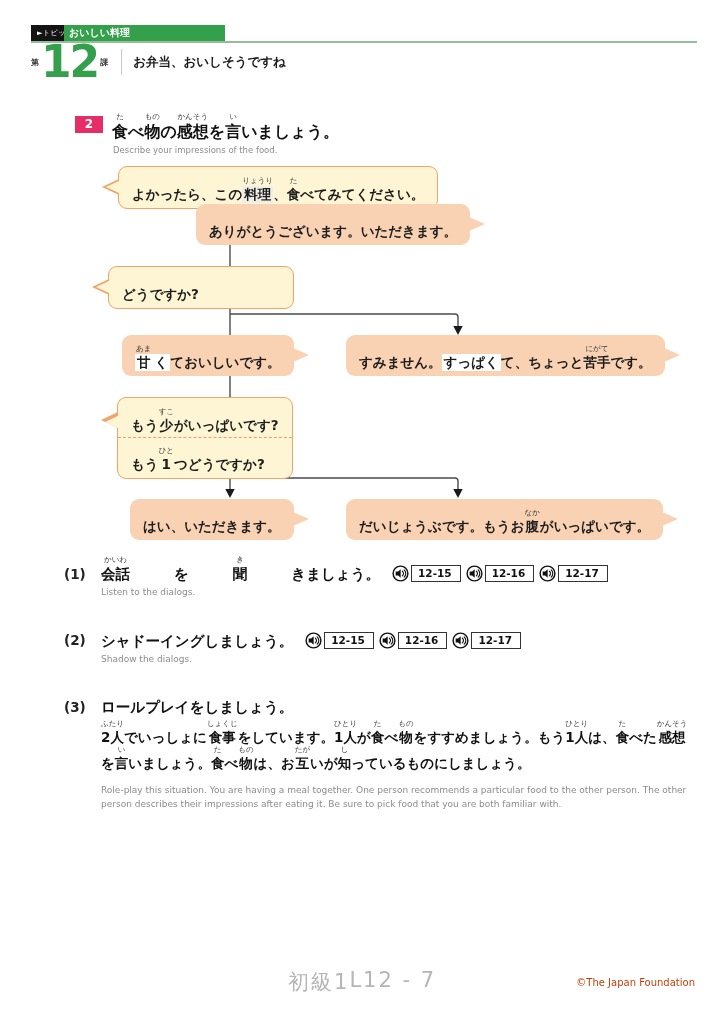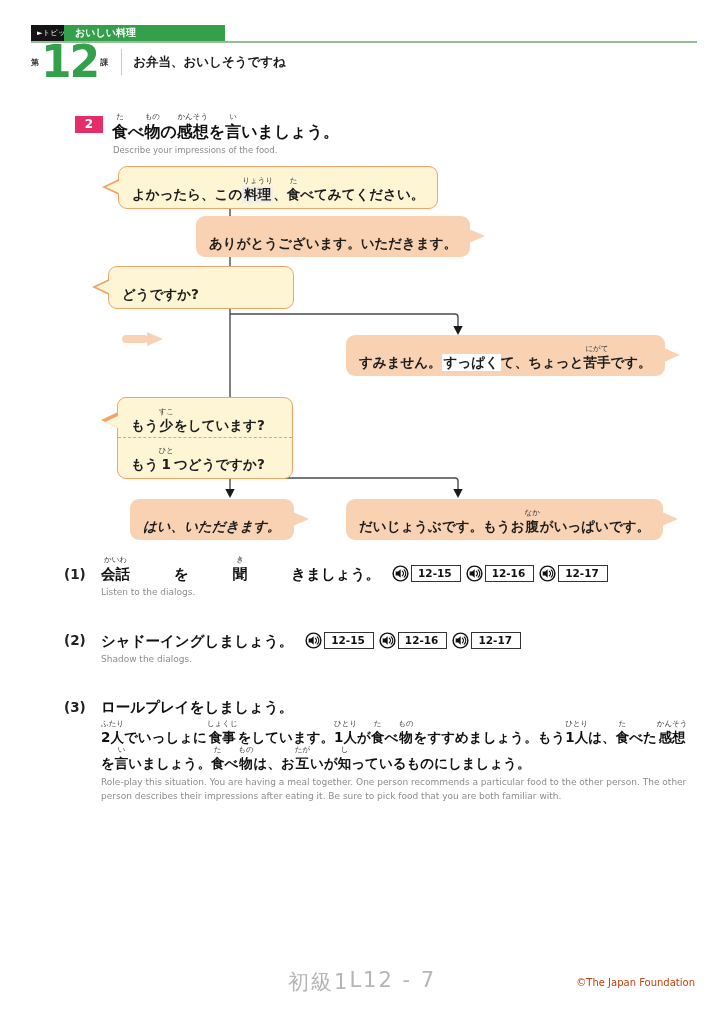--- a/index.html
+++ b/index.html
@@ -6,21 +6,21 @@
   .page {
     position:relative; width:725px; height:1024px; margin:0 auto;
     background:#ffffff; overflow:hidden;
     font-family:"DejaVu Sans","Liberation Sans",sans-serif; color:#222;
   }
 
   
   .topic-black { position:absolute; left:31px; top:25px; height:16px; background:#141414;
     color:#fff; font-size:7px; line-height:17px; padding:0 6px; letter-spacing:0.5px; }
   .topic-green { position:absolute; left:64px; top:25px; width:161px; height:16px; background:#35a04b;
-    color:#fff; font-size:10px; font-weight:bold; line-height:16px; padding-left:11px; box-sizing:border-box; }
+    color:#fff; font-size:10px; font-weight:bold; line-height:16px; padding-left:5px; box-sizing:border-box; }
   .topic-underline { position:absolute; left:31px; top:41px; width:666px; height:2px; background:#95bd98; }
 
   .lesson-row { position:absolute; left:31px; top:44px; display:flex; align-items:center; height:36px; }
   .lesson-logo { display:flex; align-items:center; }
   .lp,.ls { font-size:8px; color:#333; font-weight:bold; }
   .ln { font-size:44px; font-weight:bold; color:#35a04b; line-height:1; letter-spacing:-2px; margin:0 2px; }
   .lesson-divider { width:1px; height:26px; background:#c9c9c9; margin:0 11px 0 13px; }
   .lesson-title { font-size:12.5px; font-weight:bold; color:#1b1b1b; }
 
   
@@ -60,21 +60,21 @@
   .exercises { position:absolute; left:64px; top:556px; width:625px; }
   .ex { margin-bottom:23px; }
   .ex-head { display:flex; align-items:flex-end; }
   .ex-num { font-size:13.5px; font-weight:bold; width:37px; flex:0 0 auto; line-height:1.3; }
   .ex-title { font-size:14.5px; font-weight:bold; color:#111;gap:44px; }
   .audio-chips { display:flex; align-items:center; margin-left:12px; margin-bottom:1px; gap:5px; }
   .audio-chip { display:flex; align-items:center; }
   .audio-num { border:1.2px solid #333; font-size:10.5px; font-weight:bold; color:#111;
     padding:1px 8px 1px 6px; margin-left:2px; line-height:1.2; background:#fff; }
   .ex-en { font-size:9px; color:#8c8c8c; margin:3px 0 0 37px; line-height:1.5; }
-  .ex-body { margin:4px 0 4px 37px; width:588px; font-size:13.5px; font-weight:bold; color:#111;
+  .ex-body { margin:4px 0 12px 37px; width:588px; font-size:13.5px; font-weight:bold; color:#111;
     line-height:1.1; white-space:normal; }
   .ex-body .rb { vertical-align:bottom; }
 
   
   .footer-left { position:absolute; left:288px; top:968px; font-size:21px; color:#b5b5b5;
     display:flex; letter-spacing:2px; }
   .footer-right { position:absolute; right:30px; top:977px; font-size:10px; color:#c2410c; }
 </style>
 </head>
 <body>
@@ -165,33 +165,46 @@
           </span>
           <span class="rb">
             <span class="rt">た</span>
             <span class="bs">食</span>
           </span>
           <span class="rb">
             <span class="rt">&nbsp;</span>
             <span class="bs">べてみてください。</span>
           </span>
         </div><span class="tail tail-left-a"></span><span class="tail tail-left-b"></span></div>
-      <div class="bubble peach" style="left: 136px; top: 56px;"><div class="segline">
+      <div class="bubble peach" style="left: 136px; top: 44px;"><div class="segline">
           <span class="rb">
             <span class="rt">&nbsp;</span>
             <span class="bs">ありがとうございます。いただきます。</span>
           </span>
         </div><span class="tail tail-right"></span></div>
       <div class="bubble cream" style="left: 48px; top: 106px; min-width: 186px;"><div class="segline">
           <span class="rb">
             <span class="rt">&nbsp;</span>
             <span class="bs">どうですか?</span>
           </span>
         </div><span class="tail tail-left-a"></span><span class="tail tail-left-b"></span></div>
-      <div class="bubble peach" style="left: 62px; top: 175px;"><span class="tail tail-right"></span></div>
+      <div class="bubble peach" style="left: 62px; top: 175px;"><div class="segline">
+          <span class="rb">
+            <span class="rt">あま</span>
+            <span class="bs box-white">甘</span>
+          </span>
+          <span class="rb">
+            <span class="rt">&nbsp;</span>
+            <span class="bs box-white">く</span>
+          </span>
+          <span class="rb">
+            <span class="rt">&nbsp;</span>
+            <span class="bs">ておいしいです。</span>
+          </span>
+        </div><span class="tail tail-right"></span></div>
       <div class="bubble peach" style="left: 286px; top: 175px;"><div class="segline">
           <span class="rb">
             <span class="rt">&nbsp;</span>
             <span class="bs">すみません。</span>
           </span>
           <span class="rb">
             <span class="rt">&nbsp;</span>
             <span class="bs box-white">すっぱく</span>
           </span>
           <span class="rb">
@@ -211,37 +224,37 @@
           <span class="rb">
             <span class="rt">&nbsp;</span>
             <span class="bs">もう</span>
           </span>
           <span class="rb">
             <span class="rt">すこ</span>
             <span class="bs">少</span>
           </span>
           <span class="rb">
             <span class="rt">&nbsp;</span>
-            <span class="bs">をしています?</span>
+            <span class="bs">がいっぱいです?</span>
           </span>
         </div><div class="divider"></div><div class="segline">
           <span class="rb">
             <span class="rt">&nbsp;</span>
             <span class="bs">もう</span>
           </span>
           <span class="rb">
             <span class="rt">ひと</span>
             <span class="bs">1</span>
           </span>
           <span class="rb">
             <span class="rt">&nbsp;</span>
             <span class="bs">つどうですか?</span>
           </span>
         </div><span class="tail tail-left-a hi"></span><span class="tail tail-left-b hi"></span></div>
-      <div class="bubble peach" style="left: 70px; top: 339px; font-style: italic;"><div class="segline">
+      <div class="bubble peach" style="left: 70px; top: 339px;"><div class="segline">
           <span class="rb">
             <span class="rt">&nbsp;</span>
             <span class="bs">はい、いただきます。</span>
           </span>
         </div><span class="tail tail-right"></span></div>
       <div class="bubble peach" style="left: 286px; top: 339px;"><div class="segline">
           <span class="rb">
             <span class="rt">&nbsp;</span>
             <span class="bs">だいじょうぶです。もうお</span>
           </span>

